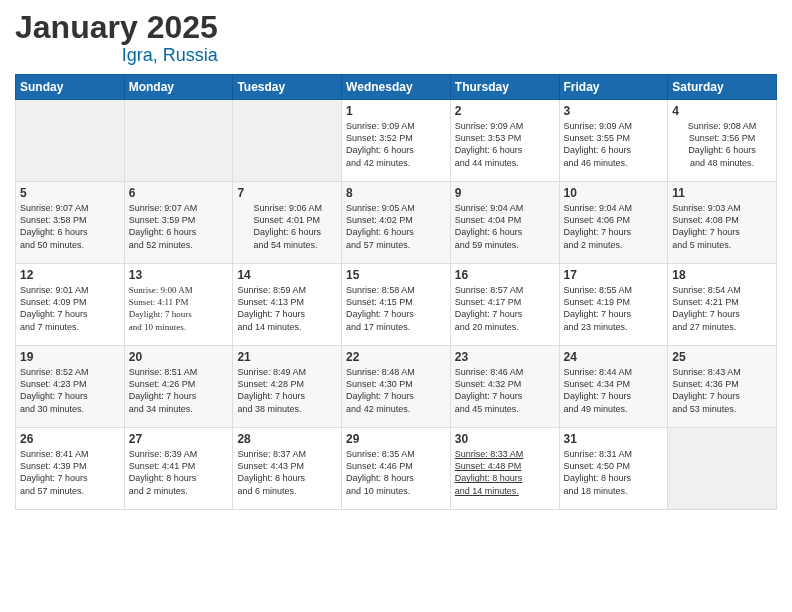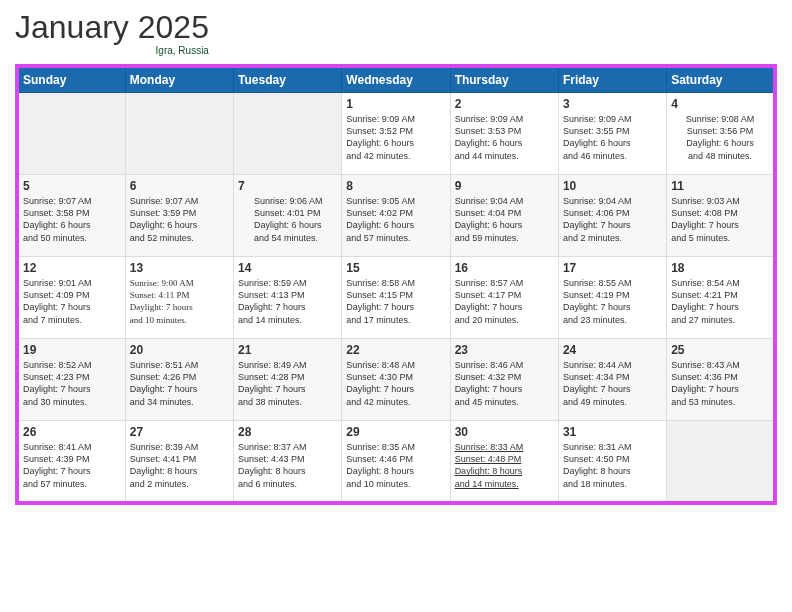--- a/index.html
+++ b/index.html
@@ -43,32 +43,32 @@
     .logo-icon {
       width: 22px;
       height: 22px;
       margin-right: 4px;
     }
     .title-block {
       text-align: right;
     }
     .month-title {
       font-size: 32px;
-      font-weight: normal;
+      font-weight: bold;
       color: #333;
       line-height: 1.1;
     }
     .location {
-      font-size: 10px;
-      color: #14532d;
+      font-size: 18px;
+      color: #0369a1;
     }
     .calendar {
       width: 100%;
       border-collapse: collapse;
-      border: 4px solid #d946ef;
+      border: 1px solid #d946ef;
     }
     .calendar th {
       background: #1a6aad;
       color: #fff;
       font-size: 12px;
       font-weight: bold;
       padding: 5px 4px;
       text-align: left;
       border: 1px solid #1559a0;
     }

